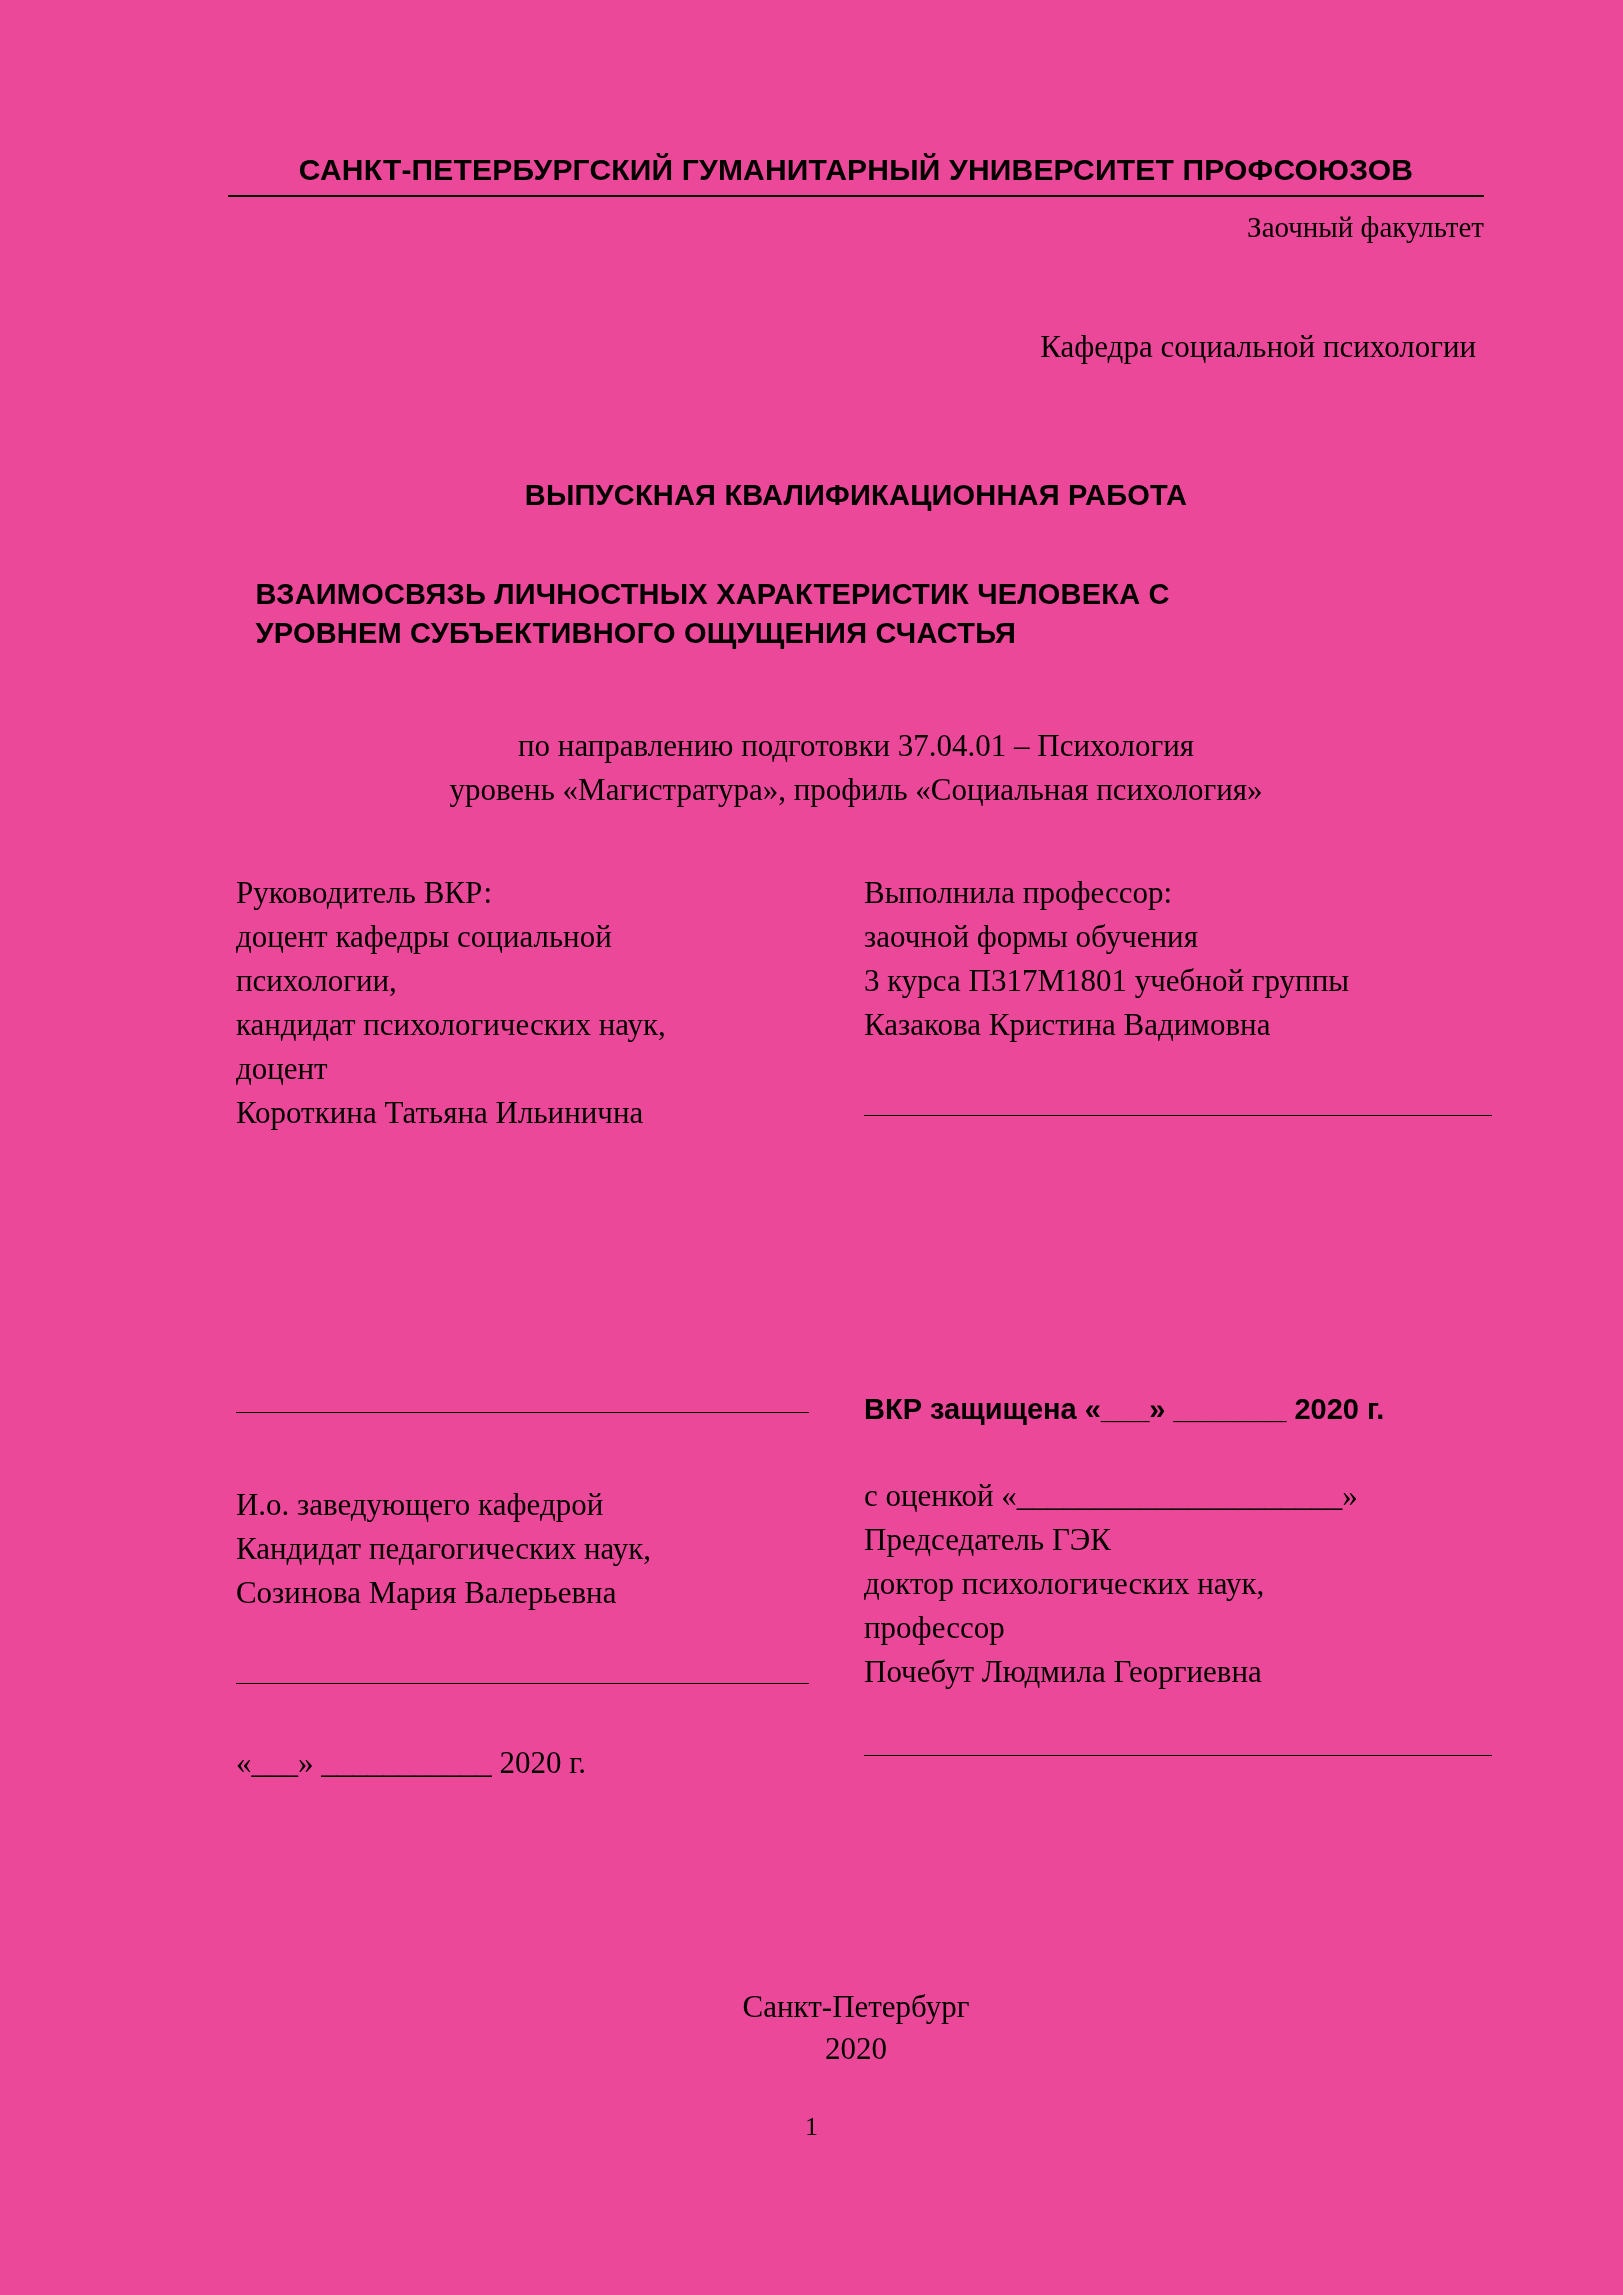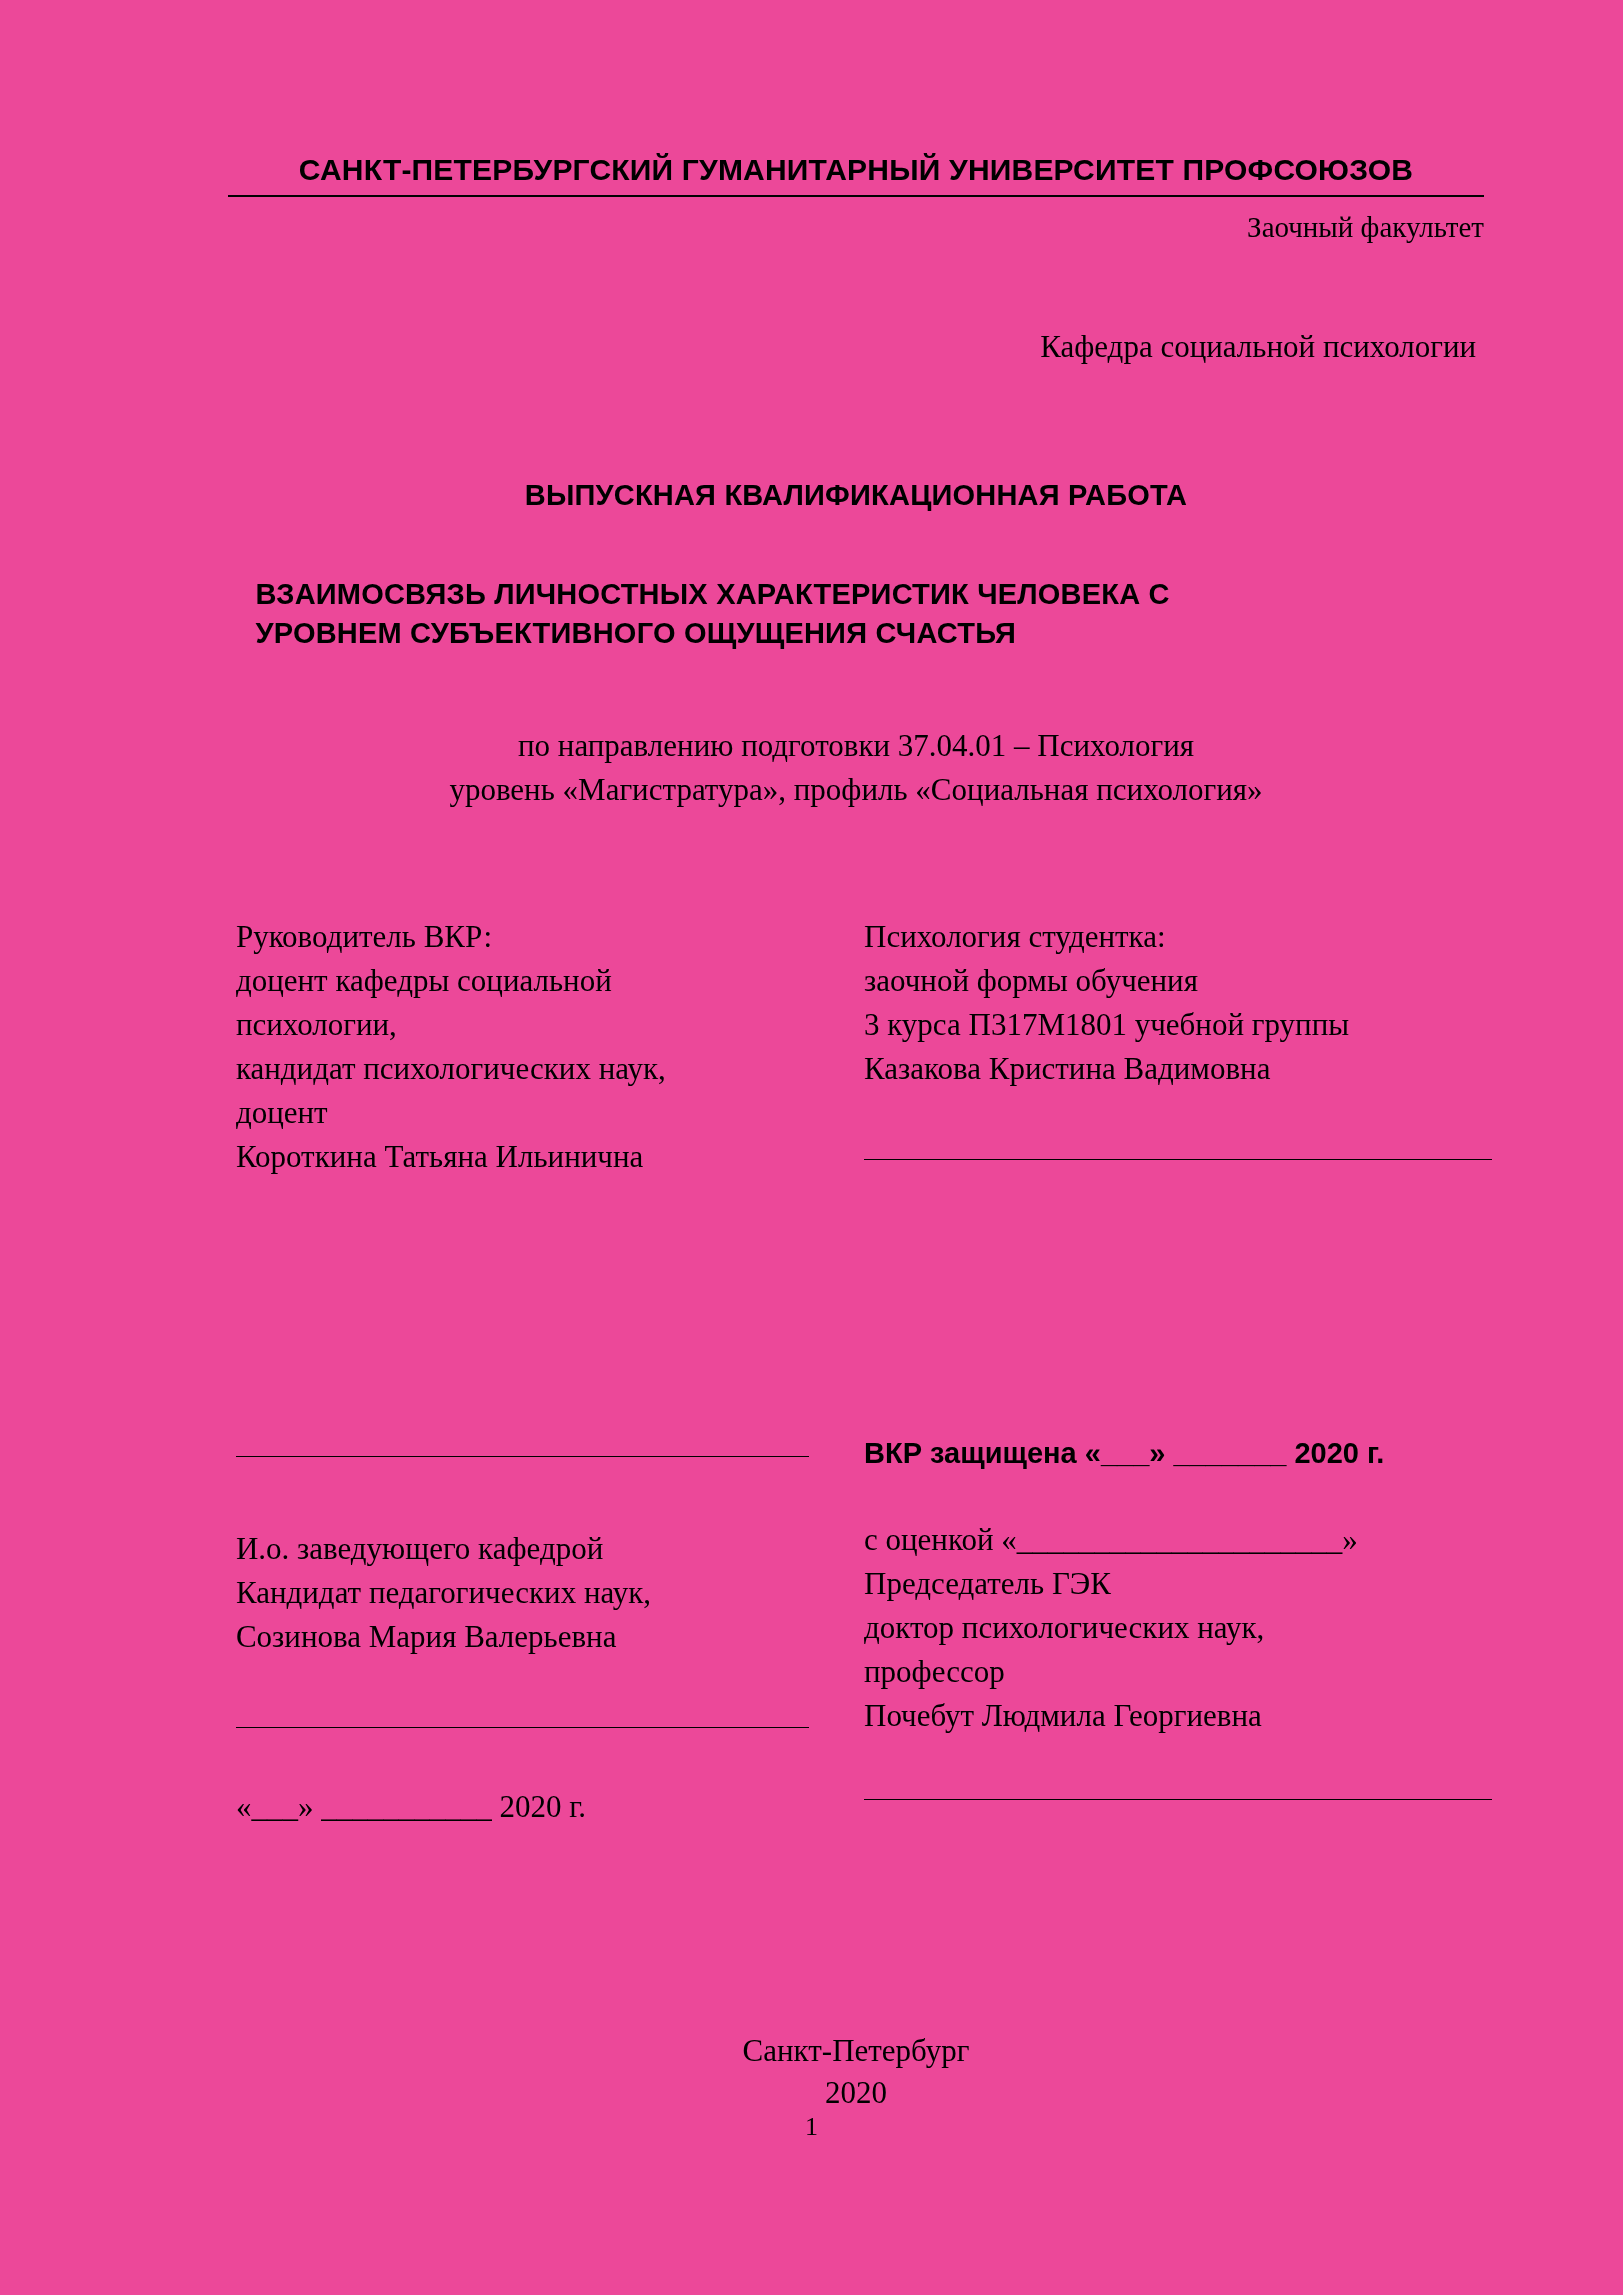--- a/index.html
+++ b/index.html
@@ -71,21 +71,21 @@
   .program {
     text-align: center;
     font-size: 31px;
     margin-top: 71px;
     line-height: 1.4;
   }
 
   
   .cols {
     position: relative;
-    margin-top: 104px;
+    margin-top: 60px;
     width: 100%;
   }
   .col-left {
     position: absolute;
     left: 7.9px;
     top: 0;
     width: 597px;
     font-size: 31px;
     line-height: 1.42;
   }
@@ -154,21 +154,21 @@
     <div class="cols" style="height:408px;">
       <div class="col-left">
         <span class="line">Руководитель ВКР:</span>
         <span class="line">доцент кафедры социальной</span>
         <span class="line">психологии,</span>
         <span class="line">кандидат психологических наук,</span>
         <span class="line">доцент</span>
         <span class="line">Короткина Татьяна Ильинична</span>
       </div>
       <div class="col-right">
-        <span class="line">Психология студентка:</span>
+        <span class="line">Выполнила профессор:</span>
         <span class="line">заочной формы обучения</span>
         <span class="line">3 курса П317М1801 учебной группы</span>
         <span class="line">Казакова Кристина Вадимовна</span>
         <div class="rule rule-right" style="margin-top:68px;"></div>
       </div>
     </div>
 
     <div class="cols" style="margin-top:0; height:369px;">
       <div class="col-left" style="top:133px;">
         <div class="rule rule-left"></div>

